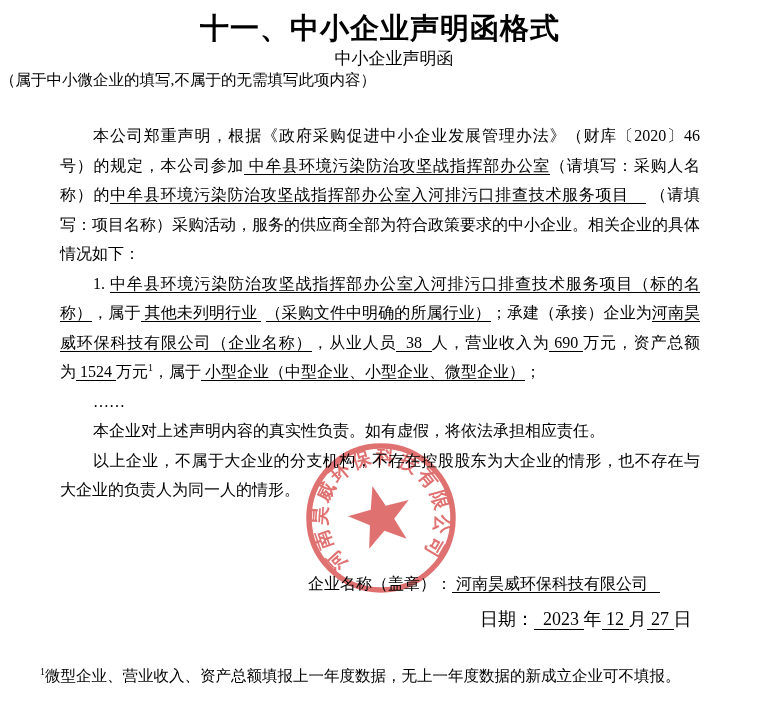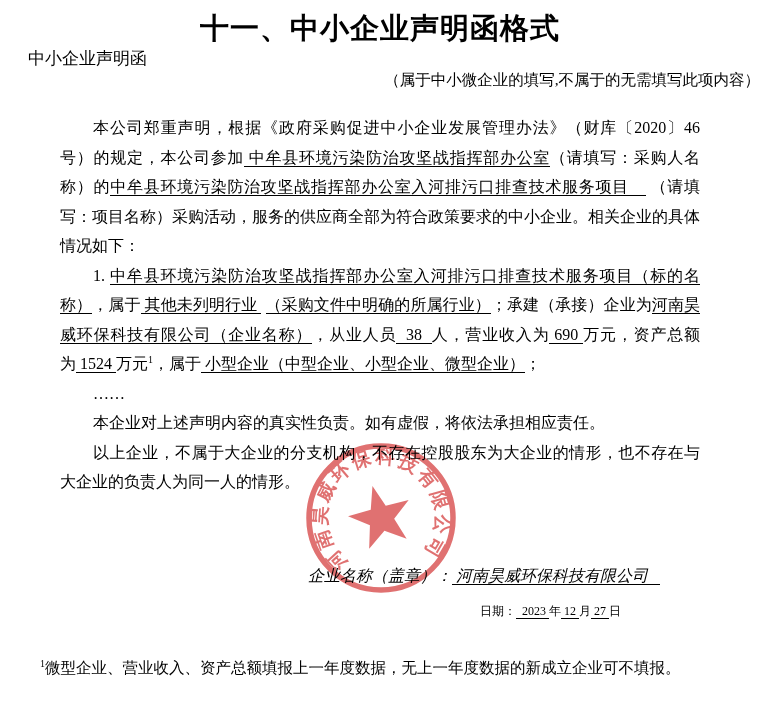--- a/index.html
+++ b/index.html
@@ -6,30 +6,30 @@
   body {
     width:760px; height:720px; background:#ffffff; color:#000;
     font-family:"Liberation Serif","DejaVu Serif",serif;
     -webkit-font-smoothing:antialiased;
   }
   .page { position:relative; width:760px; height:720px; overflow:hidden; background:#fff; }
   .title {
     margin:11px 0 0; text-align:center;
     font-size:29px; font-weight:bold; line-height:34px; letter-spacing:1px;
   }
-  .subtitle { text-align:left; font-size:17px; line-height:20px; margin-top:4px;padding-left:28px; }
-  .note { text-align:right; font-size:15.5px; line-height:18px; margin-top:2px; margin-bottom:24px; }
+  .subtitle { text-align:center; font-size:17px; line-height:20px; margin-top:4px;padding-left:28px; }
+  .note { text-align:left; font-size:15.5px; line-height:18px; margin-top:2px; margin-bottom:32px; }
   p.body {
     margin:0 60px; font-size:16px; line-height:29.5px;
     text-align:justify; text-indent:33px;
   }
   .u { border-bottom:1px solid #000; }
   sup { font-size:10px; line-height:0; vertical-align:super; }
-  .sig-company { margin:64px 0 0 308px; font-size:16px; line-height:29.5px;font-style:italic; }
-  .sig-date    { margin:7px 0 0 480px;  font-size:12px; line-height:29.5px; }
+  .sig-company { margin:64px 0 0 308px; font-size:16px; line-height:29.5px; }
+  .sig-date    { margin:7px 0 0 480px;  font-size:18px; line-height:29.5px; }
   .footnote {
     margin:24px 40px 0; font-size:15.5px; line-height:33px; text-align:justify;
   }
   .seal {
     position:absolute; left:299px; top:436px;
     mix-blend-mode:multiply; opacity:0.82; pointer-events:none;
   }
   .seal text {
     font-family:"Liberation Serif","DejaVu Serif",serif;
     font-size:19px; font-weight:bold; letter-spacing:3px;

